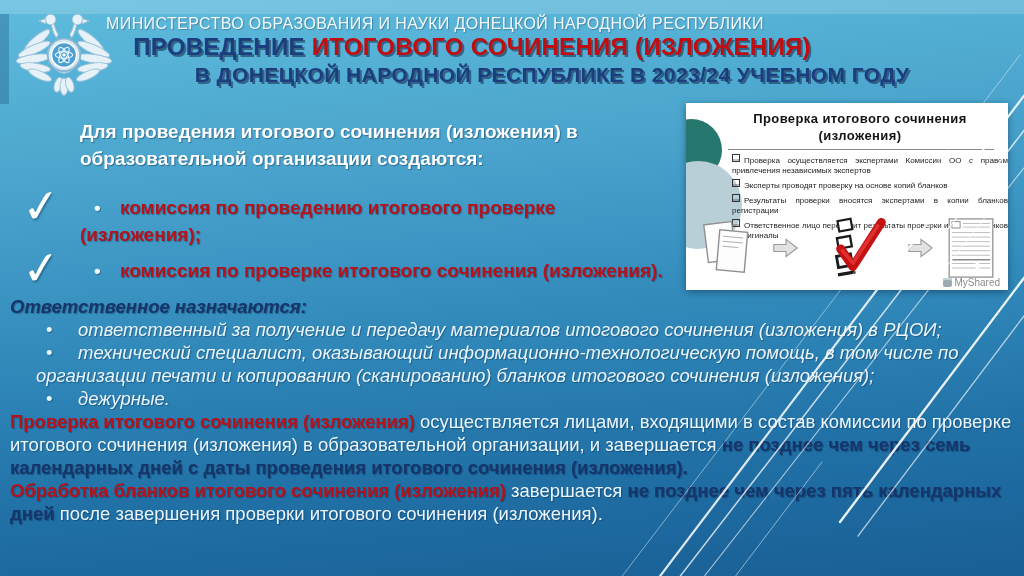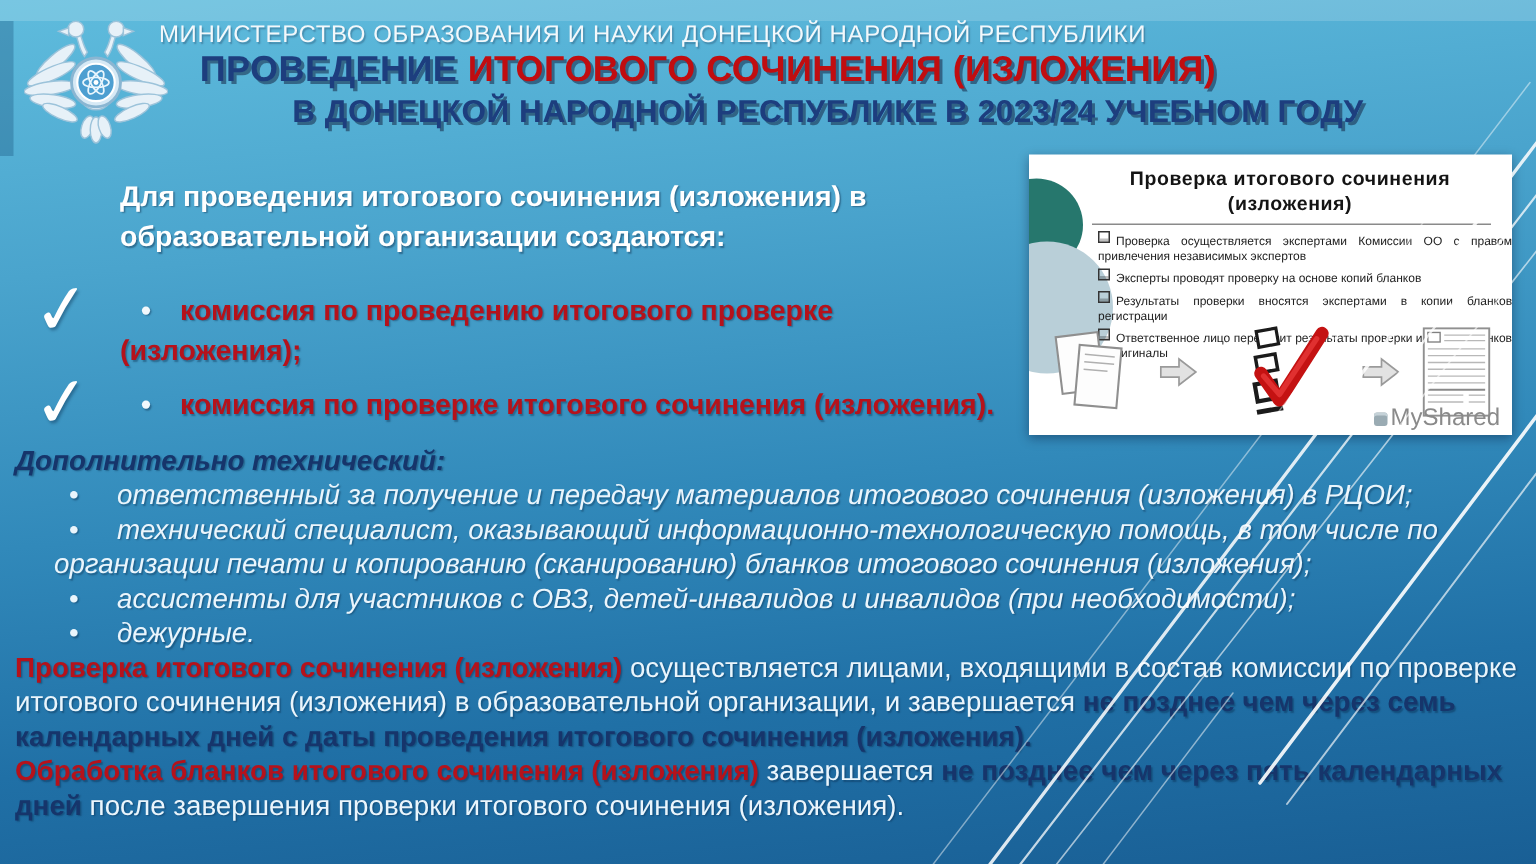--- a/index.html
+++ b/index.html
@@ -45,21 +45,21 @@
   .card .c2{left:-32px;top:58px;width:88px;height:88px;background:#b9cfd8;}
   .card-title{position:relative;z-index:1;margin:8px 14px 0 40px;text-align:center;font-size:13px;font-weight:bold;
     color:#141414;line-height:1.3;letter-spacing:.4px;}
   .card-rule{position:relative;z-index:1;margin:4px 14px 4px 42px;border:0;border-top:1px solid #8a8a8a;}
   .cb-item{position:relative;z-index:1;margin:0 0 3px 46px;font-size:8px;line-height:1.25;color:#222;
     text-align:justify;}
   .cbx{display:inline-block;width:6px;height:6px;border:1px solid #333;margin-right:4px;vertical-align:1px;
     box-shadow:inset 0 -2px 0 rgba(0,0,0,.25);}
   .icons-row{position:absolute;left:14px;right:14px;bottom:10px;height:64px;z-index:1;
     display:flex;align-items:center;justify-content:space-between;}
-  .watermark{position:absolute;right:8px;bottom:2px;z-index:1;font-size:16px;color:#8a8a8a;
+  .watermark{position:absolute;right:8px;bottom:2px;z-index:1;font-size:10px;color:#8a8a8a;
     display:flex;align-items:center;gap:2px;margin-top:40px;}
   .wm-ico{display:inline-block;width:9px;height:9px;background:#9aabb3;border-radius:2px;
     box-shadow:inset 0 2px 0 #c5d2d8;}
   .streaks{position:absolute;left:0;top:0;z-index:6;pointer-events:none;}
 </style>
 </head>
 <body>
 
 <div class="slide">
 
@@ -106,24 +106,23 @@
 
   <div class="lead">Для проведения итогового сочинения (изложения) в образовательной организации создаются:</div>
 
   <div class="check check1">✓</div>
   <div class="check check2">✓</div>
 
   <div class="rb rb1"><span class="mk">•</span><span>комиссия по проведению итогового проверке (изложения);</span></div>
   <div class="rb rb2"><span class="mk">•</span><span>комиссия по проверке итогового сочинения (изложения).</span></div>
 
   <div class="lower">
-    <div class="add-head">Дополнительно технический:</div>
+    <div class="add-head">Ответственное назначаются:</div>
     <div class="item"><span class="mk">•</span><span>ответственный за получение и передачу материалов итогового сочинения (изложения) в РЦОИ;</span></div>
     <div class="item"><span class="mk">•</span><span>технический специалист, оказывающий информационно-технологическую помощь, в том числе по организации печати и копированию (сканированию) бланков итогового сочинения (изложения);</span></div>
-    <div class="item"><span class="mk">•</span><span>ассистенты для участников с ОВЗ, детей-инвалидов и инвалидов (при необходимости);</span></div>
     <div class="item"><span class="mk">•</span><span>дежурные.</span></div>
     <div class="para"><span class="p-red">Проверка итогового сочинения (изложения)</span><span> осуществляется лицами, входящими в состав комиссии по проверке итогового сочинения (изложения) в образовательной организации, и завершается </span><span class="p-navy">не позднее чем через семь календарных дней с даты проведения итогового сочинения (изложения).</span></div>
     <div class="para"><span class="p-red">Обработка бланков итогового сочинения (изложения)</span><span> завершается </span><span class="p-navy">не позднее чем через пять календарных дней</span><span> после завершения проверки итогового сочинения (изложения).</span></div>
   </div>
 
   <div class="card">
     <div class="circle c1"></div>
     <div class="circle c2"></div>
     <div class="card-title">Проверка итогового сочинения (изложения)</div>
     <hr class="card-rule">

